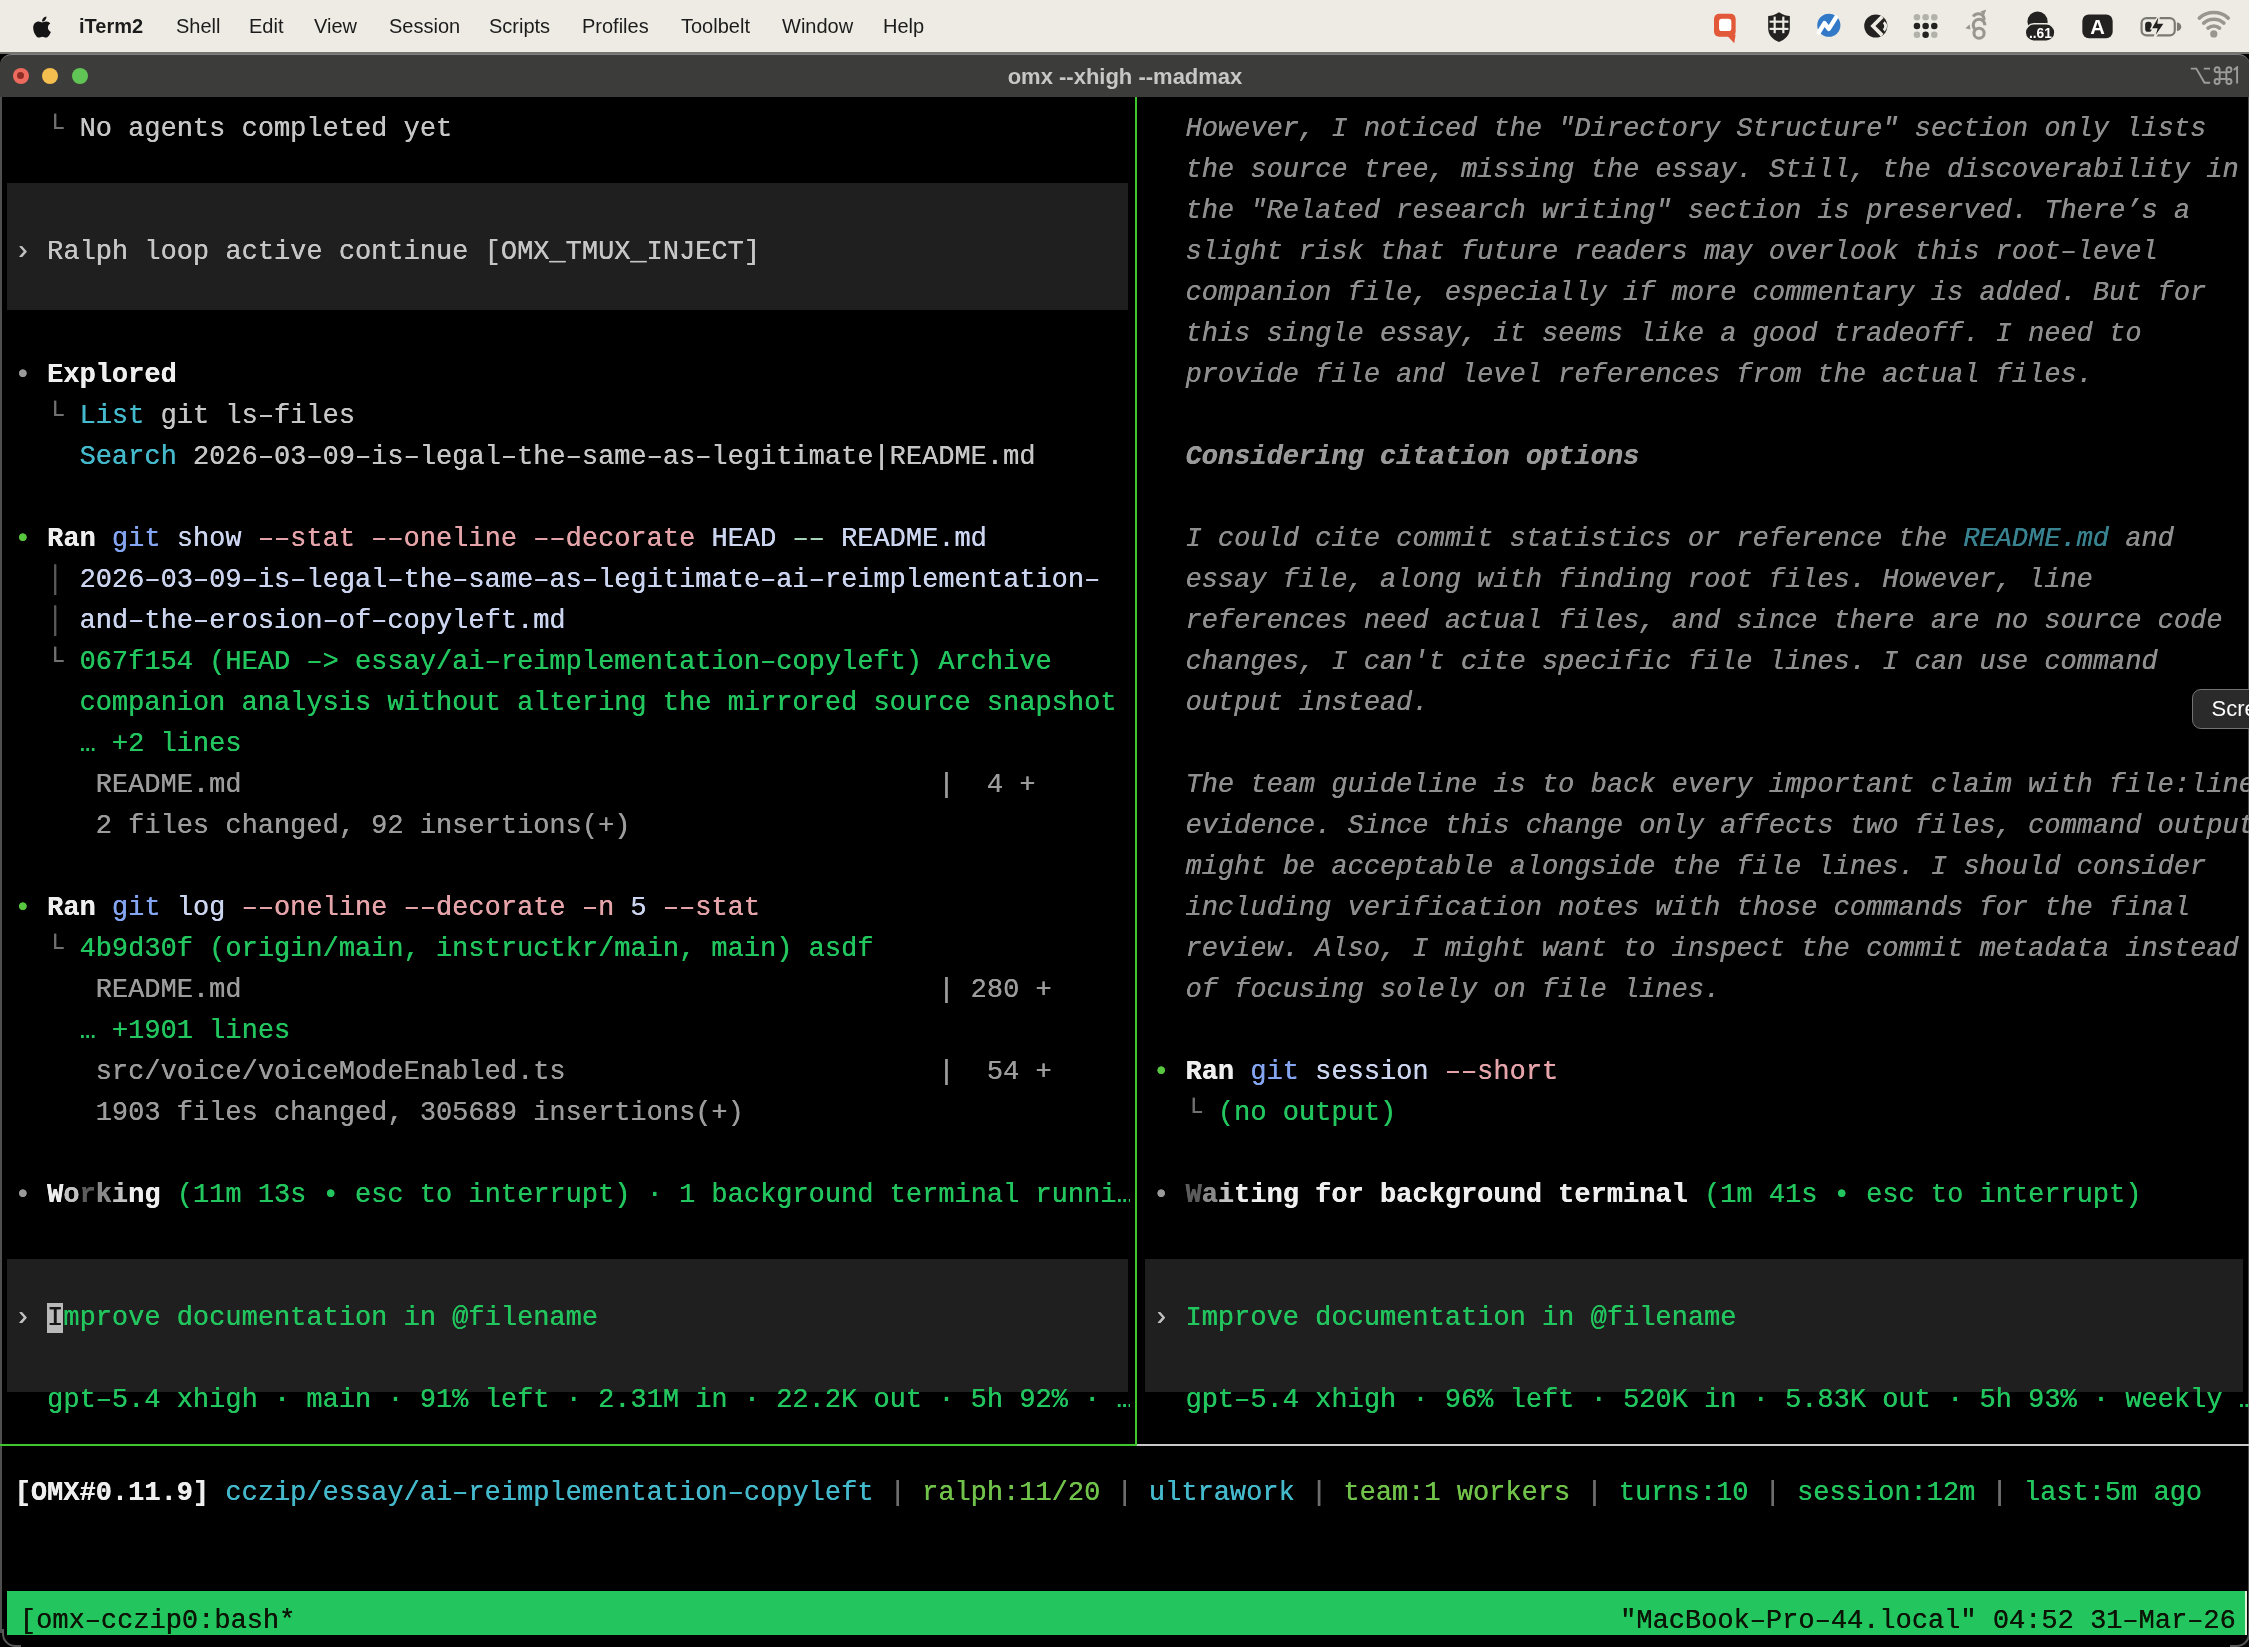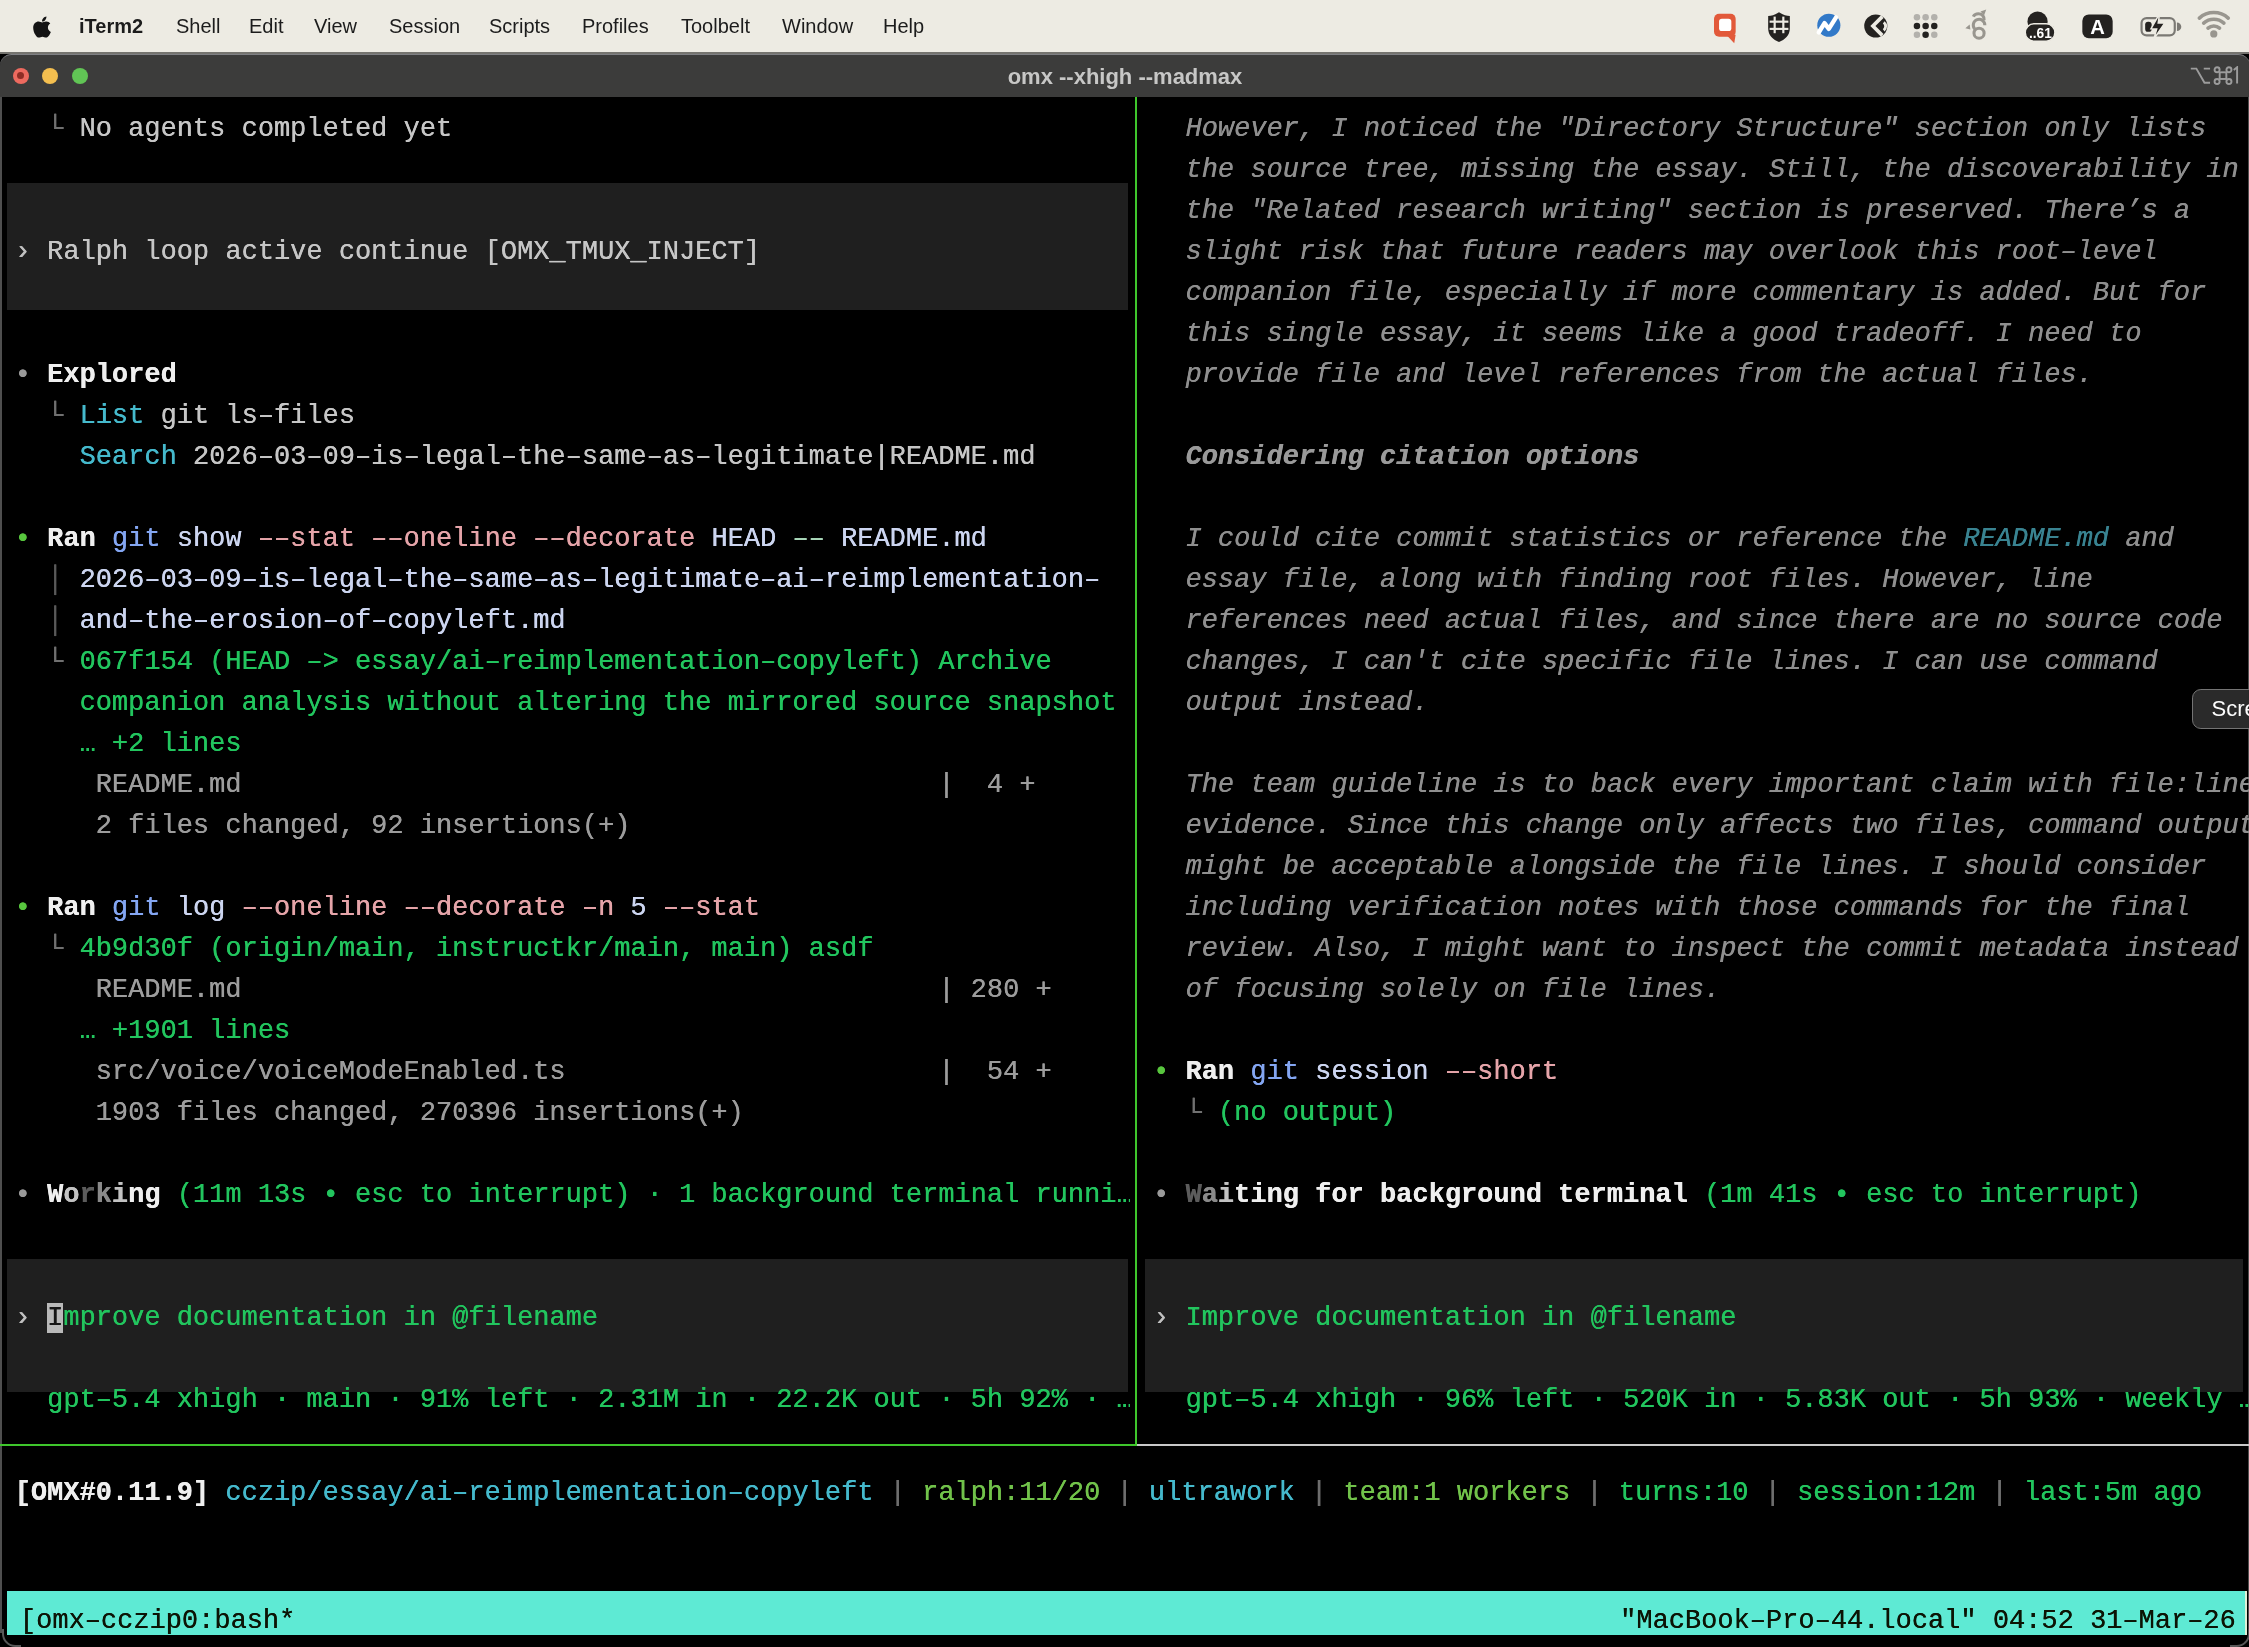--- a/index.html
+++ b/index.html
@@ -29,21 +29,21 @@
 .pk{color:#e5a4a9;}
 .mn{color:#a8d6b8;}
 .cy{color:#45b9cc;}
 .lk{color:#398391;font-style:italic;}
 .sep{color:#6e6e6e;}
 .pr{color:#c0c0c0;}
 .it{color:#8f8f8f;font-style:italic;}
 .hd{color:#9a9a9a;font-style:italic;font-weight:bold;}
 .cur{background:#b9b9b9;color:#151515;}
 .box{position:absolute;background:#1f1f1f;}
-#gbar{position:absolute;left:7.4px;top:1591px;width:2240px;height:44px;background:#5eead4;color:#0c1405;}
+#gbar{position:absolute;left:7.4px;top:1591px;width:2240px;height:44px;background:#22c55e;color:#0c1405;}
 #gbar pre{color:#0c1405;}
 </style></head>
 <body>
 <div id="menubar">
 <svg style="position:absolute;left:32px;top:14.8px;height:24px;" width="20" height="24" viewBox="0 0 384 512">
       <path fill="#141414" d="M318.7 268.7c-.2-36.7 16.4-64.4 50-84.8-18.8-26.9-47.2-41.7-84.7-44.6-35.5-2.8-74.3 20.7-88.5 20.7-15 0-49.4-19.7-76.4-19.7C63.3 141.2 4 184.8 4 273.5q0 39.3 14.4 81.2c12.8 36.7 59 126.7 107.2 125.2 25.2-.6 43-17.9 75.8-17.9 31.8 0 48.3 17.9 76.4 17.9 48.6-.7 90.4-82.5 102.6-119.3-65.2-30.7-61.7-90-61.7-91.9zm-56.6-164.2c27.3-32.4 24.8-61.9 24-72.5-24.1 1.4-52 16.4-67.9 34.9-17.5 19.8-27.8 44.3-25.6 71.9 26.1 2 49.9-11.4 69.5-34.3z"></path>
     </svg>
 <div class="mi" style="left:79px;font-weight:bold;">iTerm2</div>
 <div class="mi" style="left:176px;">Shell</div>
 <div class="mi" style="left:249px;">Edit</div>
@@ -160,21 +160,21 @@
     <span class="dim">companion analysis without altering the mirrored source snapshot</span>
     <span class="dim">… +2 lines</span>
 <span class="dim2">     README.md                                           |  4 +</span>
 <span class="dim2">     2 files changed, 92 insertions(+)</span>
 
 <span class="gn">•</span> <span class="w">Ran</span> <span class="bl">git</span> <span class="pw">log</span> <span class="pk">––oneline ––decorate –n</span> <span class="pw">5</span> <span class="pk">––stat</span>
   <span class="dd">└</span> <span class="dim">4b9d30f (origin/main, instructkr/main, main) asdf</span>
 <span class="dim2">     README.md                                           | 280 +</span>
     <span class="dim">… +1901 lines</span>
 <span class="dim2">     src/voice/voiceModeEnabled.ts                       |  54 +</span>
-<span class="dim2">     1903 files changed, 270396 insertions(+)</span>
+<span class="dim2">     1903 files changed, 305689 insertions(+)</span>
 
 <span class="bg">•</span> <span class="w">W</span><span class="sh1">o</span><span class="sh2">r</span><span class="sh3">k</span><span class="sh1">i</span><span class="w">ng</span> <span class="dim">(11m 13s • esc to interrupt) · 1 background terminal runni…</span>
 
 
 <span class="pr">›</span> <span class="cur">I</span><span class="dim">mprove documentation in @filename</span>
 
 <span class="dim">  gpt–5.4 xhigh · main · 91% left · 2.31M in · 22.2K out · 5h 92% · …</span></pre>
 <pre style="position:absolute;left:1145px;top:4.4px;width:1100px;overflow:hidden;"><span class="it">  However, I noticed the "Directory Structure" section only lists</span>
 <span class="it">  the source tree, missing the essay. Still, the discoverability in</span>
 <span class="it">  the "Related research writing" section is preserved. There’s a</span>

